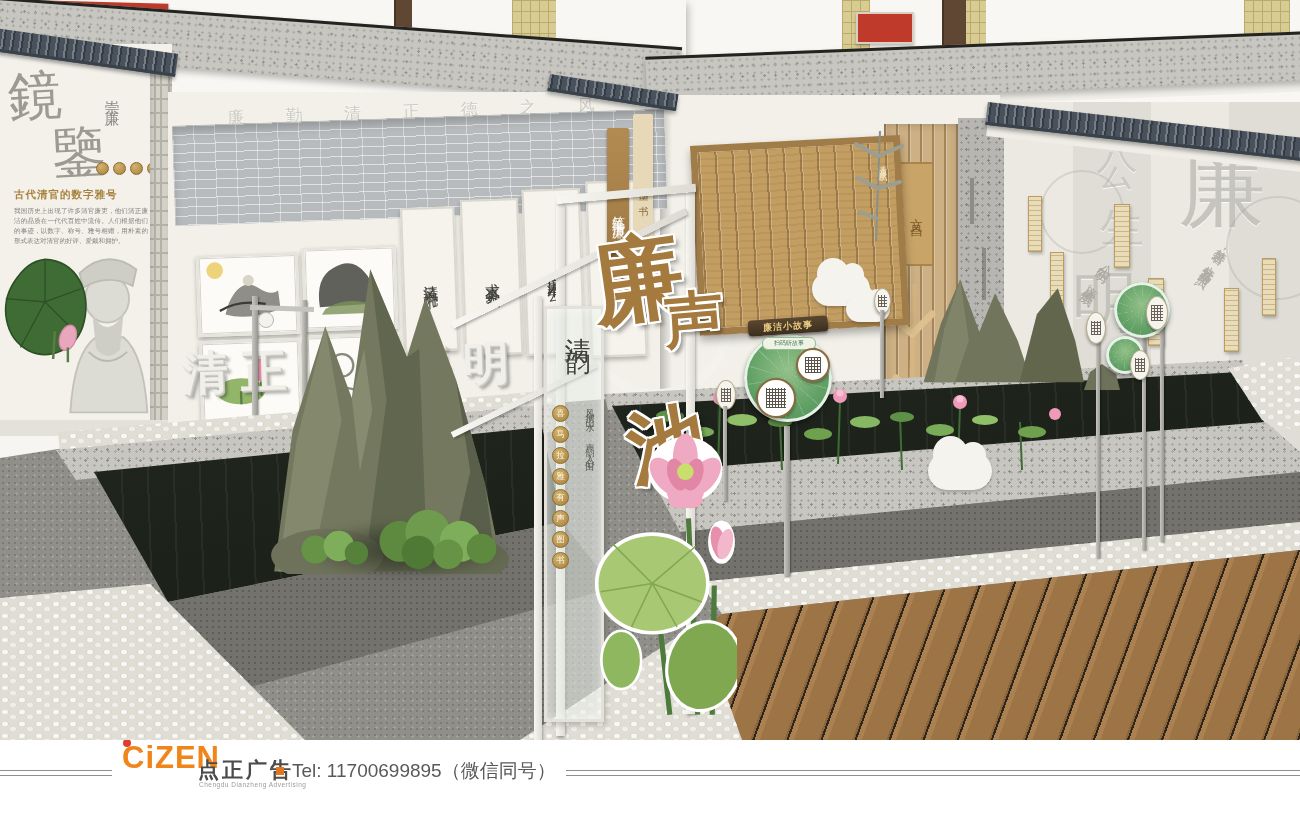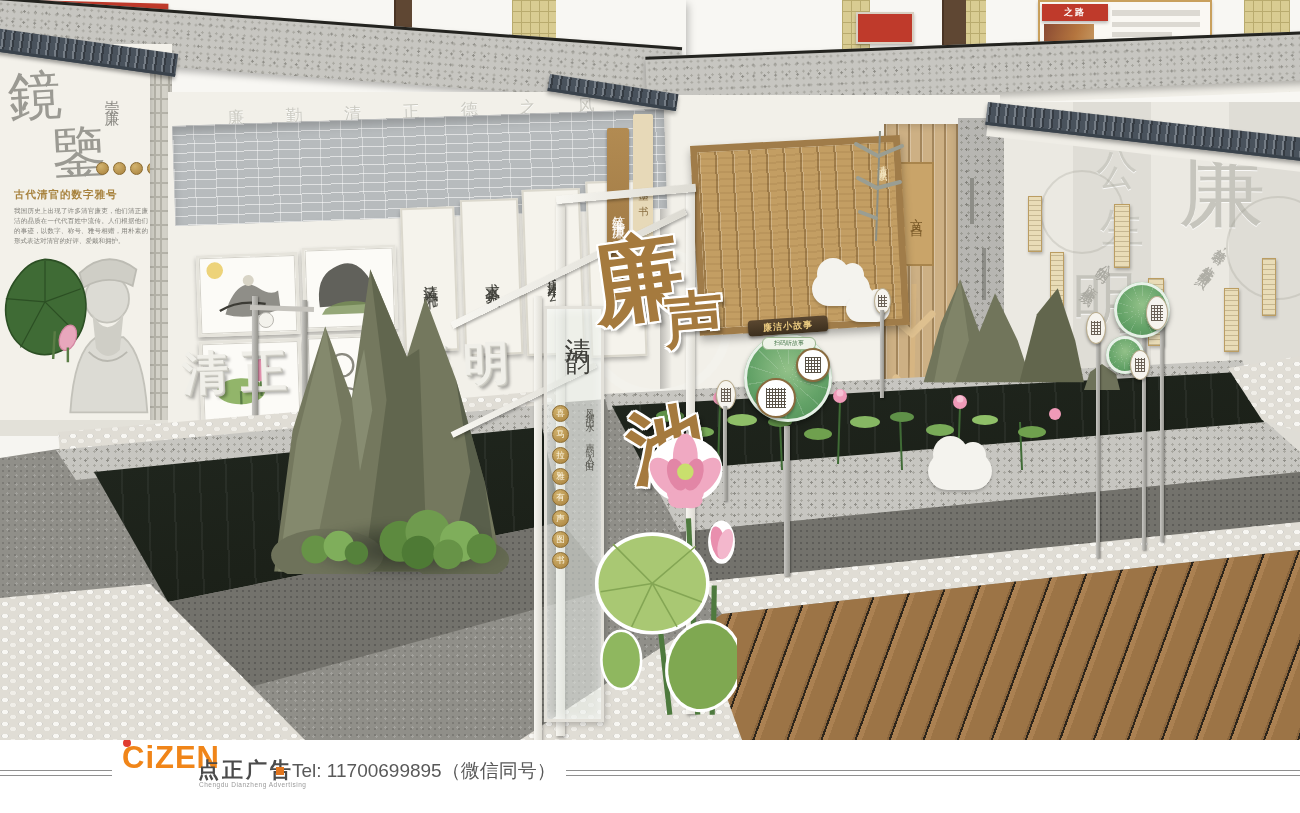--- a/index.html
+++ b/index.html
@@ -67,29 +67,20 @@
     <div class="abs" style="left:8px;top:6px;width:40px;height:20px;background:#d96a54;border-radius:3px;"></div>
     <div class="abs textbar" style="left:56px;top:12px;width:64px;height:6px;opacity:.85;"></div>
   </div>
   <div class="abs tiles" style="left:512px;top:0;width:44px;height:68px;"></div>
   <div class="abs tiles" style="left:842px;top:0;width:28px;height:80px;"></div>
   <div class="abs tiles" style="left:952px;top:0;width:34px;height:88px;"></div>
   <div class="abs tiles" style="left:1244px;top:0;width:46px;height:92px;"></div>
   <div class="abs" style="left:394px;top:0;width:16px;height:52px;background:#5f4733;border-left:2px solid #4a3525;"></div>
   <div class="abs" style="left:942px;top:0;width:22px;height:62px;background:#5f4733;border-left:2px solid #4a3525;"></div>
   <div class="abs redboard" style="left:856px;top:12px;width:54px;height:28px;border:2px solid #d8d0c2;"></div>
-  <div class="abs" style="left:1038px;top:0;width:170px;height:52px;background:#faf8f3;border:2px solid #c9a05c;box-shadow:0 2px 3px rgba(0,0,0,.2);">
-    <div class="abs redboard fc" style="left:2px;top:2px;width:66px;height:17px;">
-      <span style="color:#fff;font-size:9px;font-weight:700;letter-spacing:2px;">之路</span>
-    </div>
-    <div class="abs" style="left:4px;top:22px;width:50px;height:26px;background:linear-gradient(110deg,#8a4a33,#b5763f 60%,#c79a63);"></div>
-    <div class="abs textbar" style="left:72px;top:8px;width:88px;height:6px;"></div>
-    <div class="abs textbar" style="left:72px;top:20px;width:88px;height:5px;"></div>
-    <div class="abs textbar" style="left:72px;top:30px;width:60px;height:5px;"></div>
-  </div>
   <div class="abs" style="left:636px;top:0;width:50px;height:100px;background:#f8f7f3;box-shadow:6px 0 8px -4px rgba(0,0,0,.25);z-index:2;"></div>
 
   <div class="abs granite" style="left:-16px;top:-4px;width:700px;height:54px;transform:rotate(4.2deg);transform-origin:left top;border-top:3px solid #23231f;box-shadow:0 4px 6px rgba(0,0,0,.25);z-index:3;"></div>
   <div class="abs" style="left:646px;top:86px;width:660px;height:18px;background:#f1efe8;transform:rotate(-2.2deg);z-index:3;"></div>
   <div class="abs granite" style="left:646px;top:44px;width:660px;height:46px;transform:rotate(-2.2deg);border-top:3px solid #23231f;box-shadow:0 4px 6px rgba(0,0,0,.25);z-index:3;"></div>
 
   <div class="abs" style="left:0;top:44px;width:172px;height:392px;background:#f3f1ea;z-index:4;">
     <span class="abs serif" style="left:8px;top:16px;font-size:54px;color:#9b9a93;transform:rotate(-3deg);">鏡</span>
     <span class="abs serif" style="left:52px;top:72px;font-size:54px;color:#9b9a93;transform:rotate(-3deg);">鑒</span>
     <span class="abs vtext serif" style="left:102px;top:44px;font-size:15px;letter-spacing:10px;color:#8b8a84;">崇廉</span>

